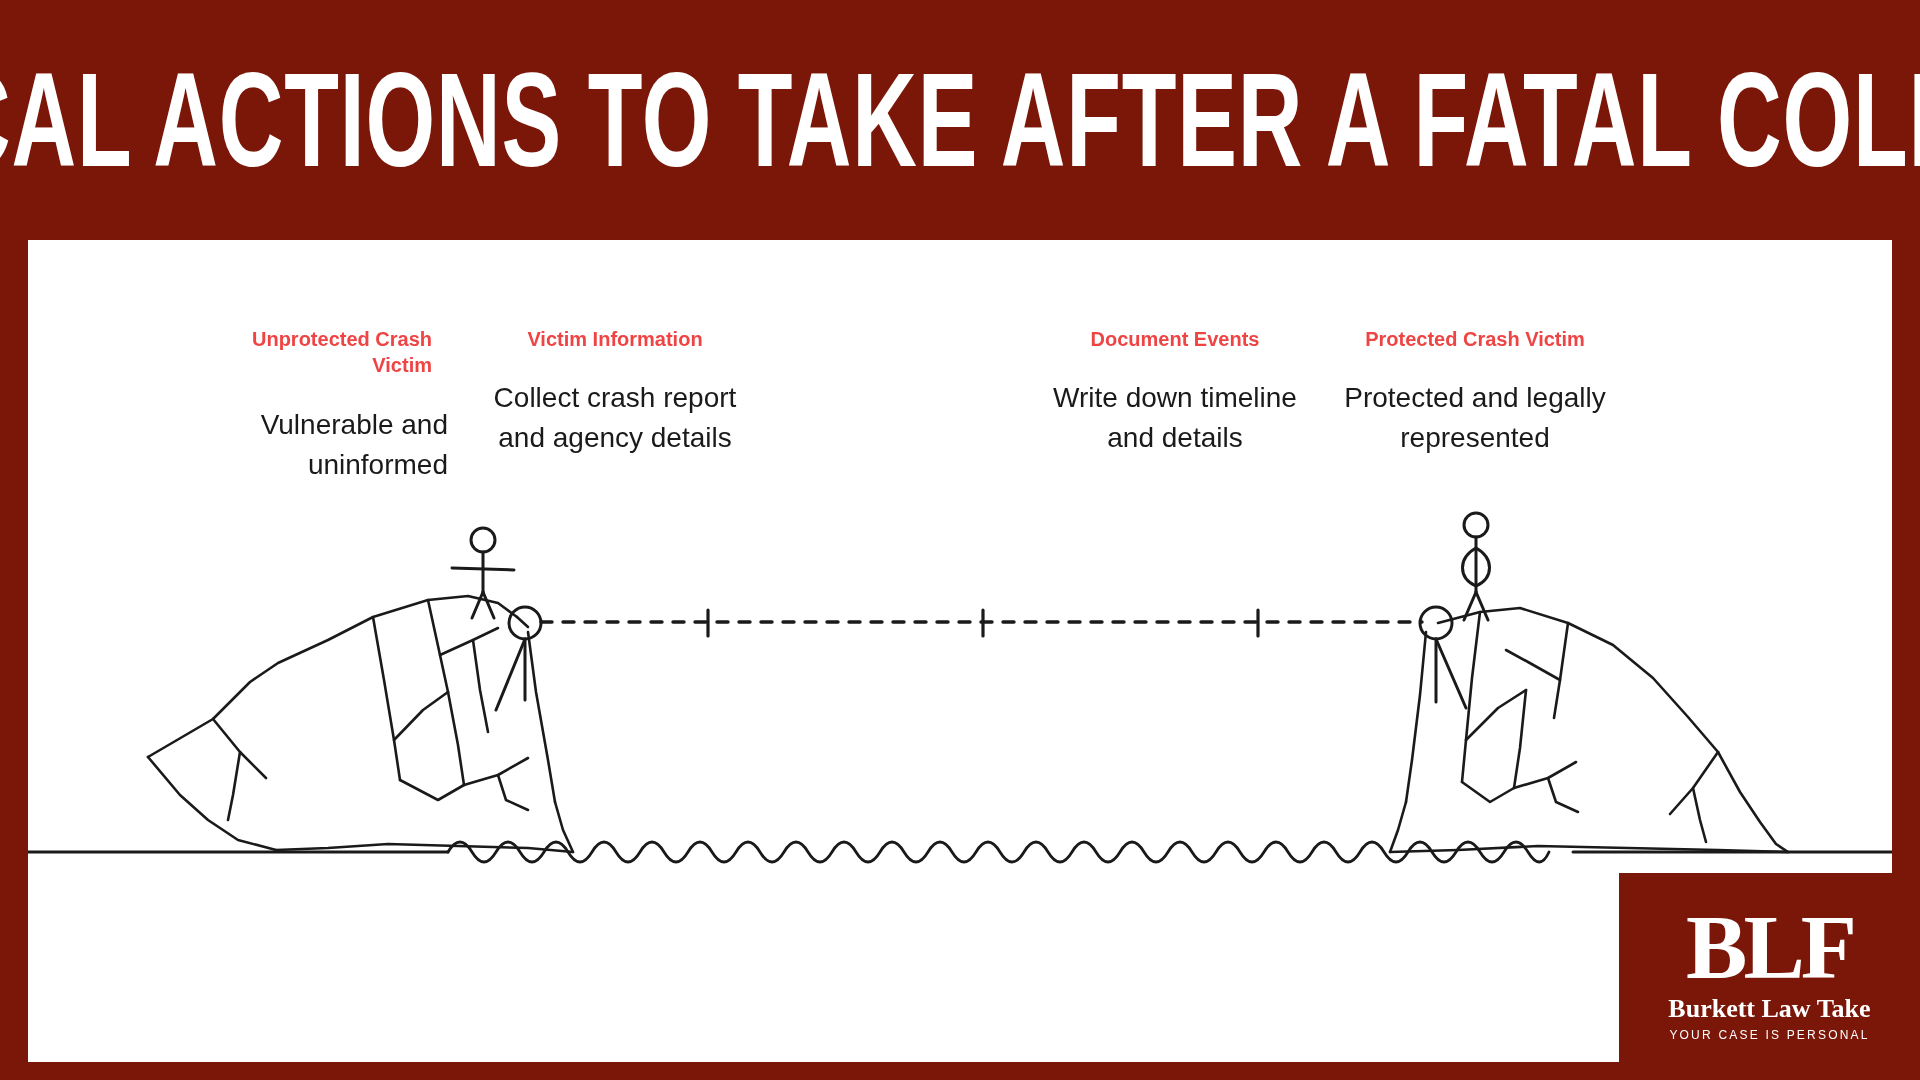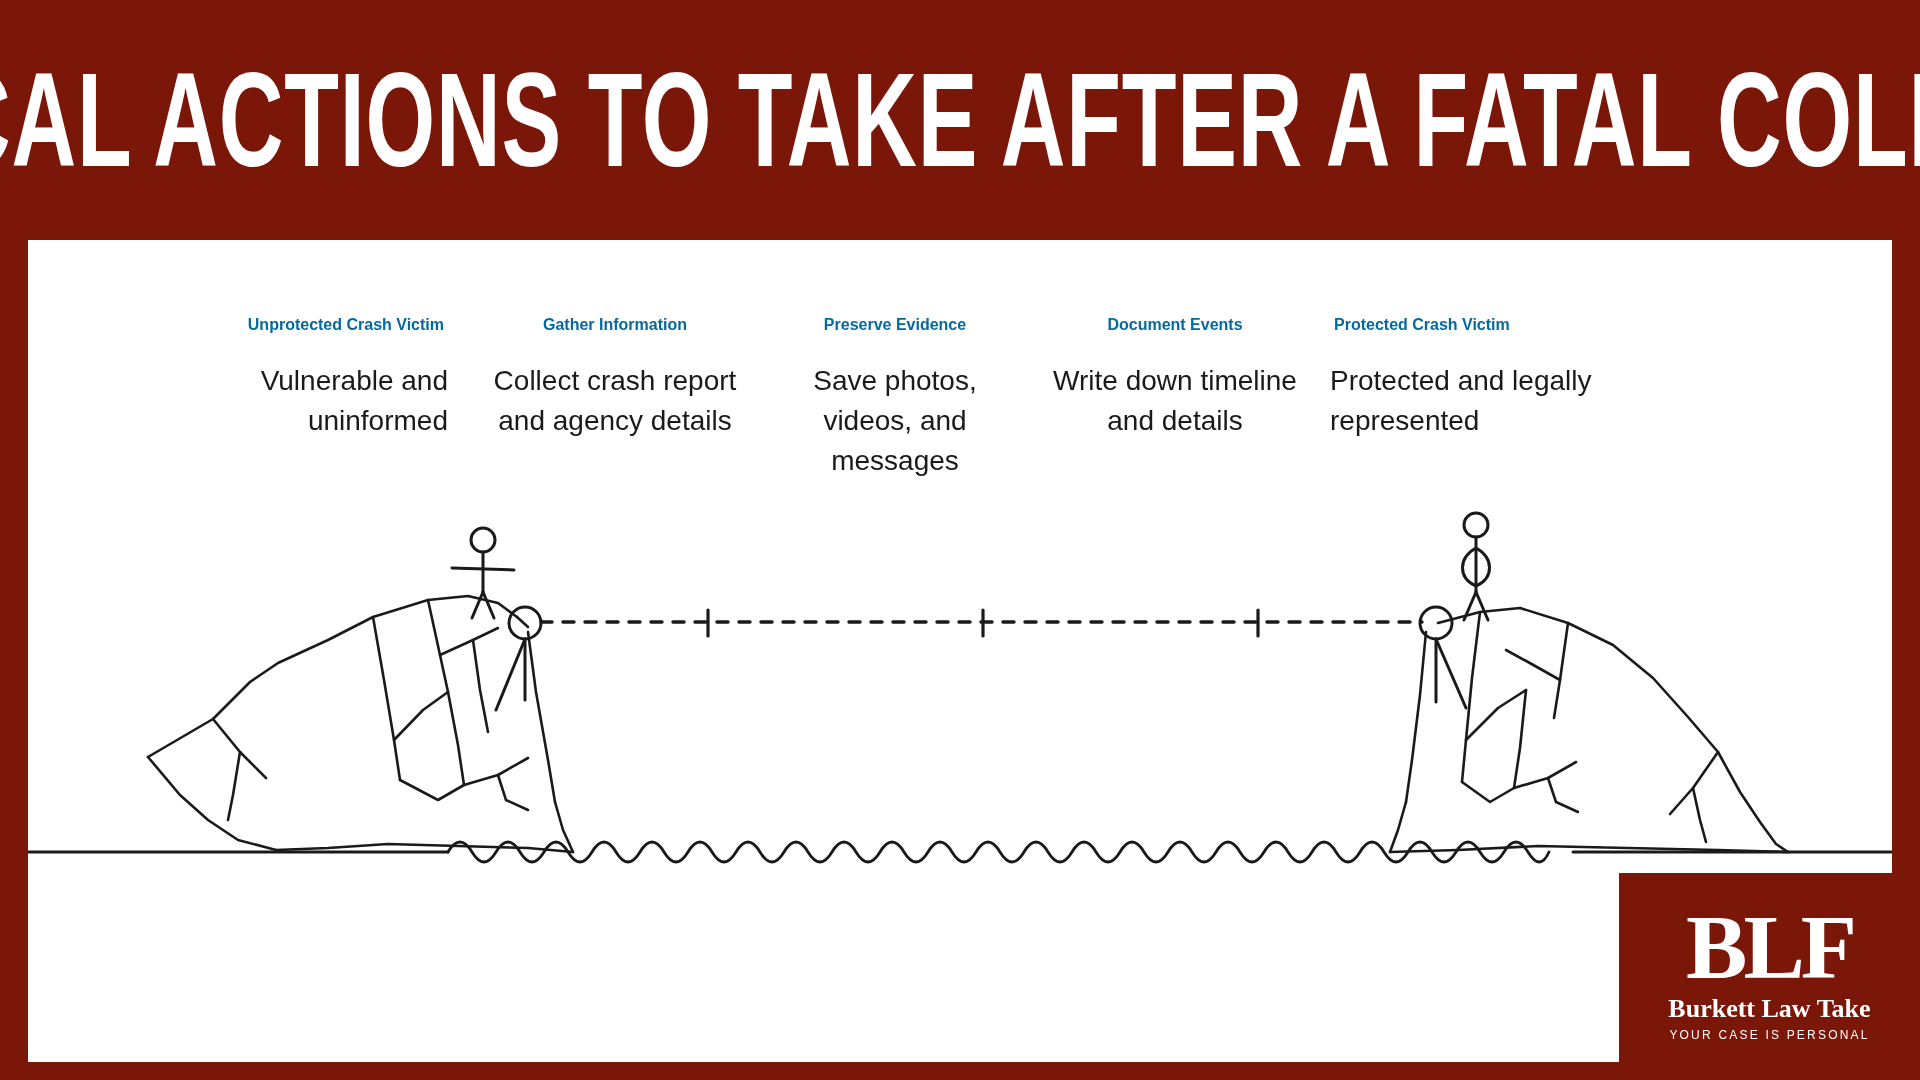--- a/index.html
+++ b/index.html
@@ -55,37 +55,37 @@
     height: 822px;
     background: #ffffff;
   }
 
   
   .col {
     position: absolute;
     top: 70px;
   }
   .col-title {
-    font-size: 16px;
+    font-size: 20px;
     font-weight: 700;
-    color: #0369a1;
+    color: #ef4444;
     line-height: 1.32;
-    margin: 4px;
+    margin: 16px;
   }
   .col-desc {
     font-size: 28px;
     font-weight: 400;
     color: #1a1a1a;
     line-height: 1.42;
     margin: 0;
     margin-top: 26px;
   }
   .align-right { text-align: right; }
   .align-center { text-align: center; }
-  .align-left { text-align: left; }
+  .align-left { text-align: center; }
 
   #col-0 { left: 188px;  width: 232px; }
   #col-1 { left: 462px;  width: 250px; }
   #col-2 { left: 742px;  width: 250px; }
   #col-3 { left: 1022px; width: 250px; }
   #col-4 { left: 1302px; width: 290px; }
 
   
   #illustration {
     position: absolute;
@@ -155,28 +155,24 @@
   </div>
 
   <div id="canvas">
 
     <div class="col" id="col-0">
       <p class="col-title align-right">Unprotected Crash Victim</p>
       <p class="col-desc align-right">Vulnerable and uninformed</p>
     </div>
 
     <div class="col" id="col-1">
-      <p class="col-title align-center">Gather Information</p>
+      <p class="col-title align-center">Victim Information</p>
       <p class="col-desc align-center">Collect crash report and agency details</p>
     </div>
 
-    <div class="col" id="col-2">
-      <p class="col-title align-center">Preserve Evidence</p>
-      <p class="col-desc align-center">Save photos, videos, and messages</p>
-    </div>
 
     <div class="col" id="col-3">
       <p class="col-title align-center">Document Events</p>
       <p class="col-desc align-center">Write down timeline and details</p>
     </div>
 
     <div class="col" id="col-4">
       <p class="col-title align-left">Protected Crash Victim</p>
       <p class="col-desc align-left">Protected and legally represented</p>
     </div>

